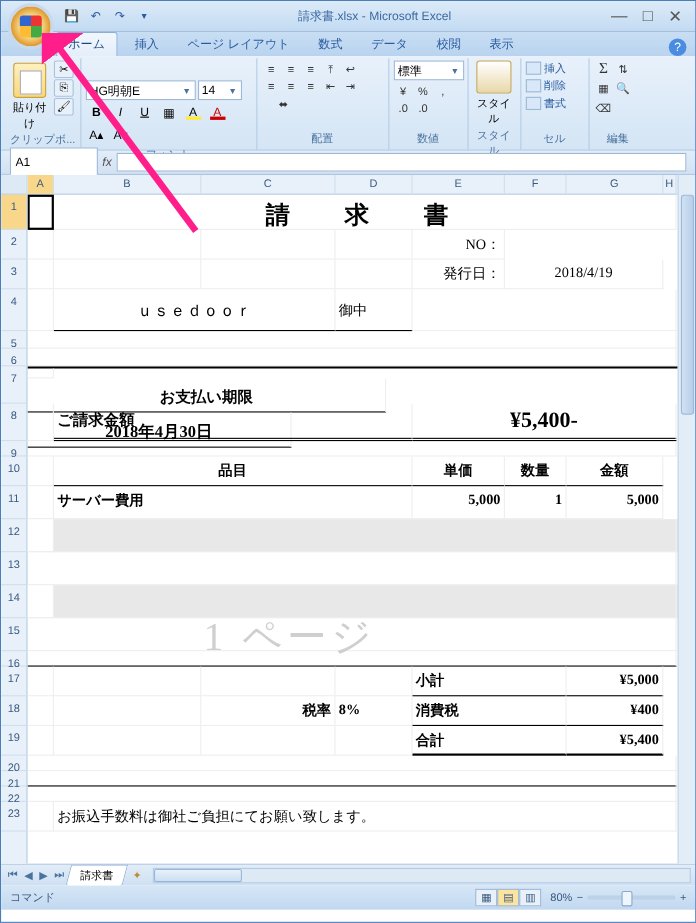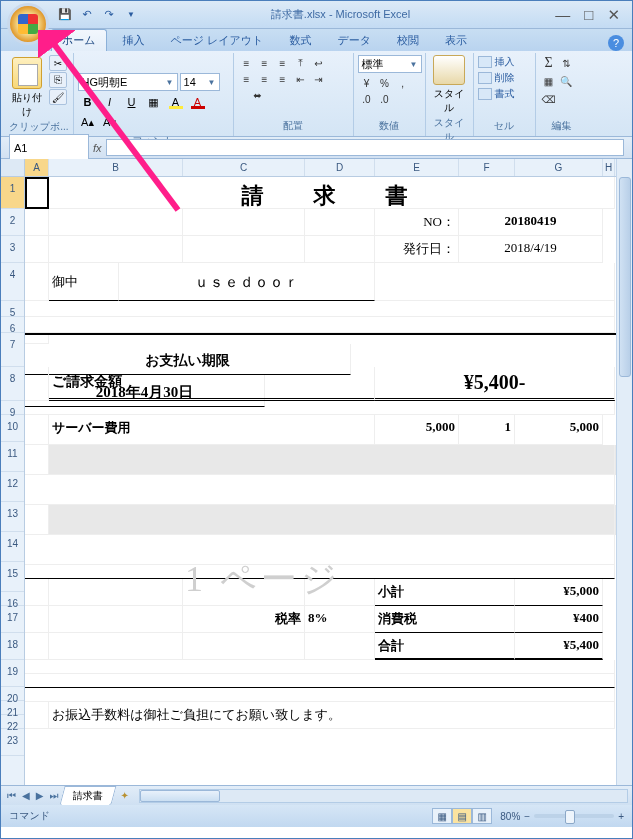--- a/index.html
+++ b/index.html
@@ -380,36 +380,35 @@
         <div class="cell colA"></div>
         <div class="cell doc-title" style="width:566px;text-align:center;padding-top:4px;">請　求　書</div>
       </div>
 
       <div class="cellrow">
         <div class="cell colA"></div>
           <div class="cell colB"></div>
           <div class="cell colC"></div>
           <div class="cell colD"></div>
         <div class="cell colE lbl" style="text-align:right;">NO：</div>
-        <div class="cell val strong" style="width:144px;text-align:center;">20180419</div>
       </div>
 
       <div class="cellrow">
         <div class="cell colA"></div>
           <div class="cell colB"></div>
           <div class="cell colC"></div>
           <div class="cell colD"></div>
         <div class="cell colE lbl" style="text-align:right;">発行日：</div>
         <div class="cell val" style="width:144px;text-align:center;">2018/4/19</div>
       </div>
 
       <div class="cellrow" style="height:38px;">
         <div class="cell colA"></div>
+        <div class="cell val thin-bot" style="width:256px;text-align:center;font-size:15px;padding-top:10px;">ｕｓｅｄｏｏｒ</div>
         <div class="cell colD lbl thin-bot" style="padding-top:10px;">御中</div>
-        <div class="cell val thin-bot" style="width:256px;text-align:center;font-size:15px;padding-top:10px;">ｕｓｅｄｏｏｒ</div>
         <div class="cell" style="width:240px;"></div>
       </div>
 
       <div class="cellrow" style="height:16px;">
           <div class="cell" style="width:590px;"></div>
         </div>
       <div class="cellrow" style="height:16px;">
           <div class="cell" style="width:590px;"></div>
         </div>
 
@@ -422,20 +421,27 @@
       <div class="cellrow" style="height:34px;">
         <div class="cell colA"></div>
         <div class="cell lbl strong dbl-bot" style="width:326px;text-align:left;font-size:14px;padding-top:6px;">ご請求金額</div>
         <div class="cell big-amt dbl-bot" style="width:240px;text-align:center;">¥5,400-</div>
       </div>
 
       <div class="cellrow" style="height:14px;">
           <div class="cell" style="width:590px;"></div>
         </div>
 
+      <div class="cellrow">
+        <div class="cell colA"></div>
+        <div class="cell lbl strong thin-bot" style="width:326px;text-align:center;">品目</div>
+        <div class="cell colE lbl strong thin-bot" style="text-align:center;">単価</div>
+        <div class="cell colF lbl strong thin-bot" style="text-align:center;">数量</div>
+        <div class="cell colG lbl strong thin-bot" style="text-align:center;">金額</div>
+      </div>
 
       <div class="cellrow" style="height:30px;">
         <div class="cell colA"></div>
         <div class="cell val strong" style="width:326px;">サーバー費用</div>
         <div class="cell colE val strong" style="text-align:right;">5,000</div>
         <div class="cell colF val strong" style="text-align:right;">1</div>
         <div class="cell colG val strong" style="text-align:right;">5,000</div>
       </div>
       <div class="cellrow grayband" style="height:30px;">
           <div class="cell colA" style="background:#fff;"></div>

